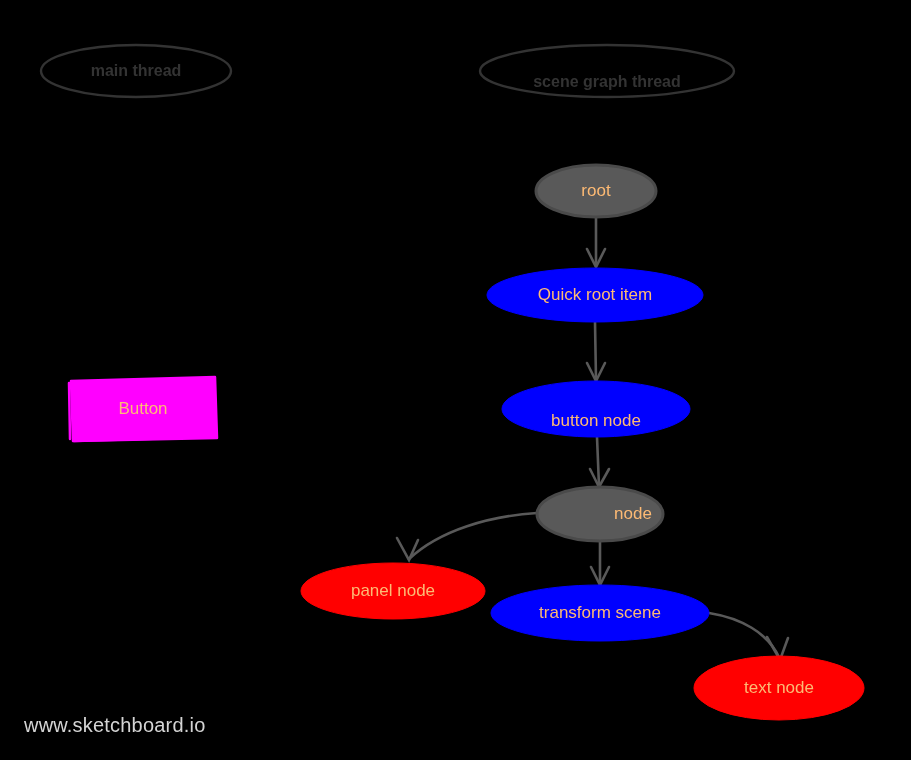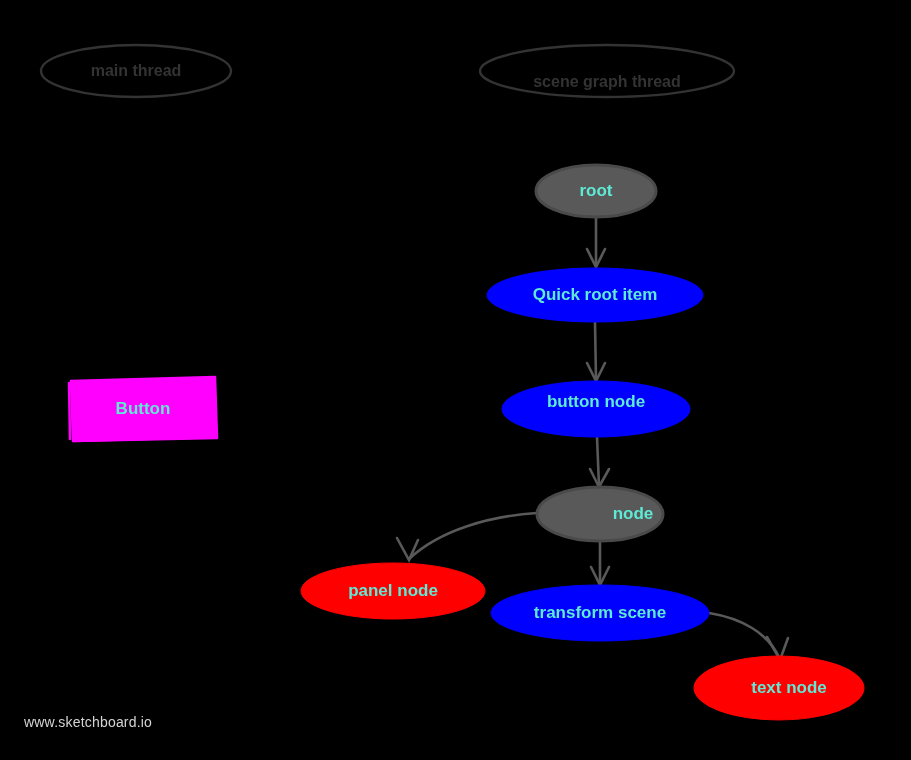--- a/index.html
+++ b/index.html
@@ -20,23 +20,23 @@
     left: 0;
     top: 0;
     width: 911px;
     height: 760px;
   }
   .node-label {
     position: absolute;
     display: flex;
     align-items: center;
     justify-content: center;
-    color: #5eead4;
+    color: #fdba74;
     font-family: "Liberation Sans", sans-serif;
-    font-weight: bold;
+    font-weight: normal;
     font-size: 17px;
     white-space: nowrap;
     pointer-events: none;
   }
   .swimlane-label {
     position: absolute;
     display: flex;
     align-items: center;
     justify-content: center;
     color: #333333;
@@ -45,21 +45,21 @@
     font-size: 16px;
     white-space: nowrap;
     pointer-events: none;
   }
   .watermark {
     position: absolute;
     left: 24px;
     top: 714px;
     color: #d4d4d4;
     font-family: "Liberation Sans", sans-serif;
-    font-size: 14px;
+    font-size: 20px;
     letter-spacing: 0.2px;
   }
 </style>
 </head>
 <body>
 
 <svg id="canvas" viewBox="0 0 911 760" width="911" height="760" xmlns="http://www.w3.org/2000/svg">
 
   <rect x="0" y="0" width="911" height="760" fill="#000000"></rect>
 
@@ -122,25 +122,25 @@
 </svg>
 
 <div class="swimlane-label" style="left:41px; top:58px; width:190px; height:26px;">main thread</div>
 
 <div class="swimlane-label" style="left:480px; top:58px; width:254px; height:26px;margin-top:11px;">scene graph thread</div>
 
 <div class="node-label" style="left:536px; top:178px; width:120px; height:26px;">root</div>
 
 <div class="node-label" style="left:487px; top:282px; width:216px; height:26px;">Quick root item</div>
 
-<div class="node-label" style="left:502px; top:389px; width:188px; height:26px;">button node</div>
+<div class="node-label" style="left:502px; top:408px; width:188px; height:26px;">button node</div>
 
 <div class="node-label" style="left:537px; top:501px; width:126px; height:26px;margin-left:33px;">node</div>
 
 <div class="node-label" style="left:301px; top:578px; width:184px; height:26px;">panel node</div>
 
 <div class="node-label" style="left:491px; top:600px; width:218px; height:26px;">transform scene</div>
 
-<div class="node-label" style="left:694px; top:675px; width:170px; height:26px;padding-left:10px;">text node</div>
+<div class="node-label" style="left:694px; top:675px; width:170px; height:26px;">text node</div>
 
 <div class="node-label" style="left:69px; top:396px; width:148px; height:26px;">Button</div>
 
 <div class="watermark">www.sketchboard.io</div>
 
 </body></html>

